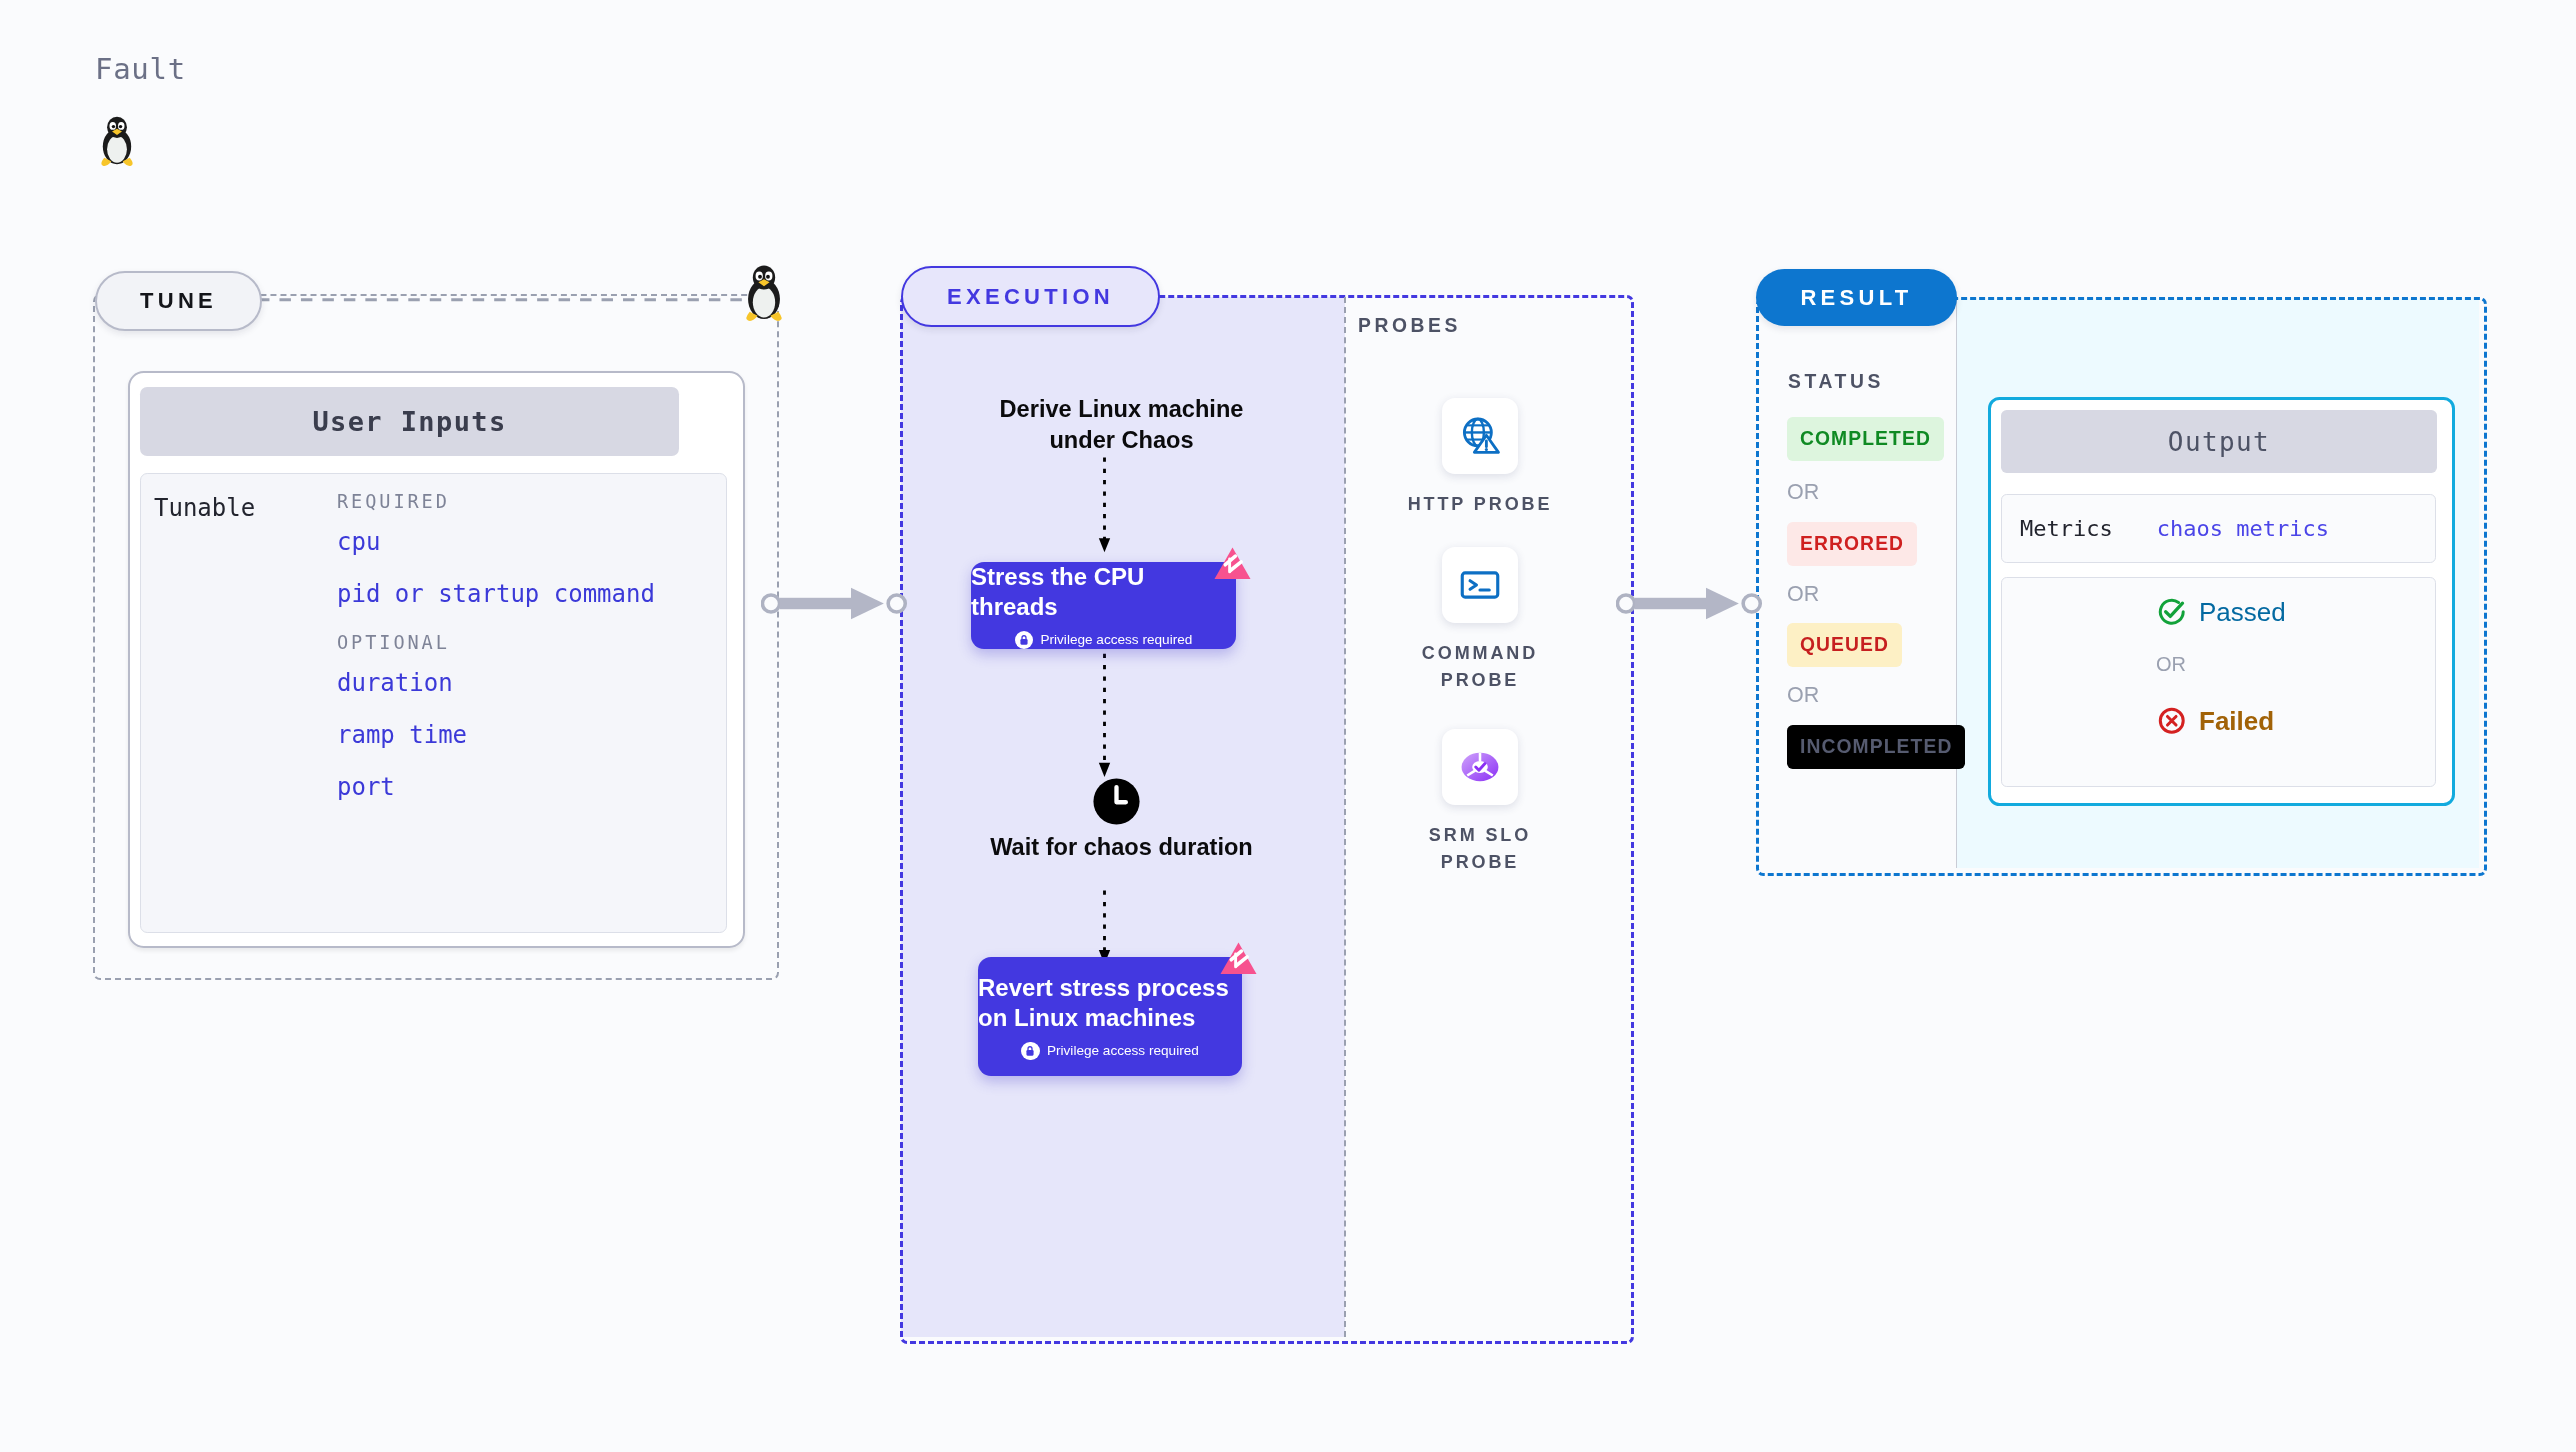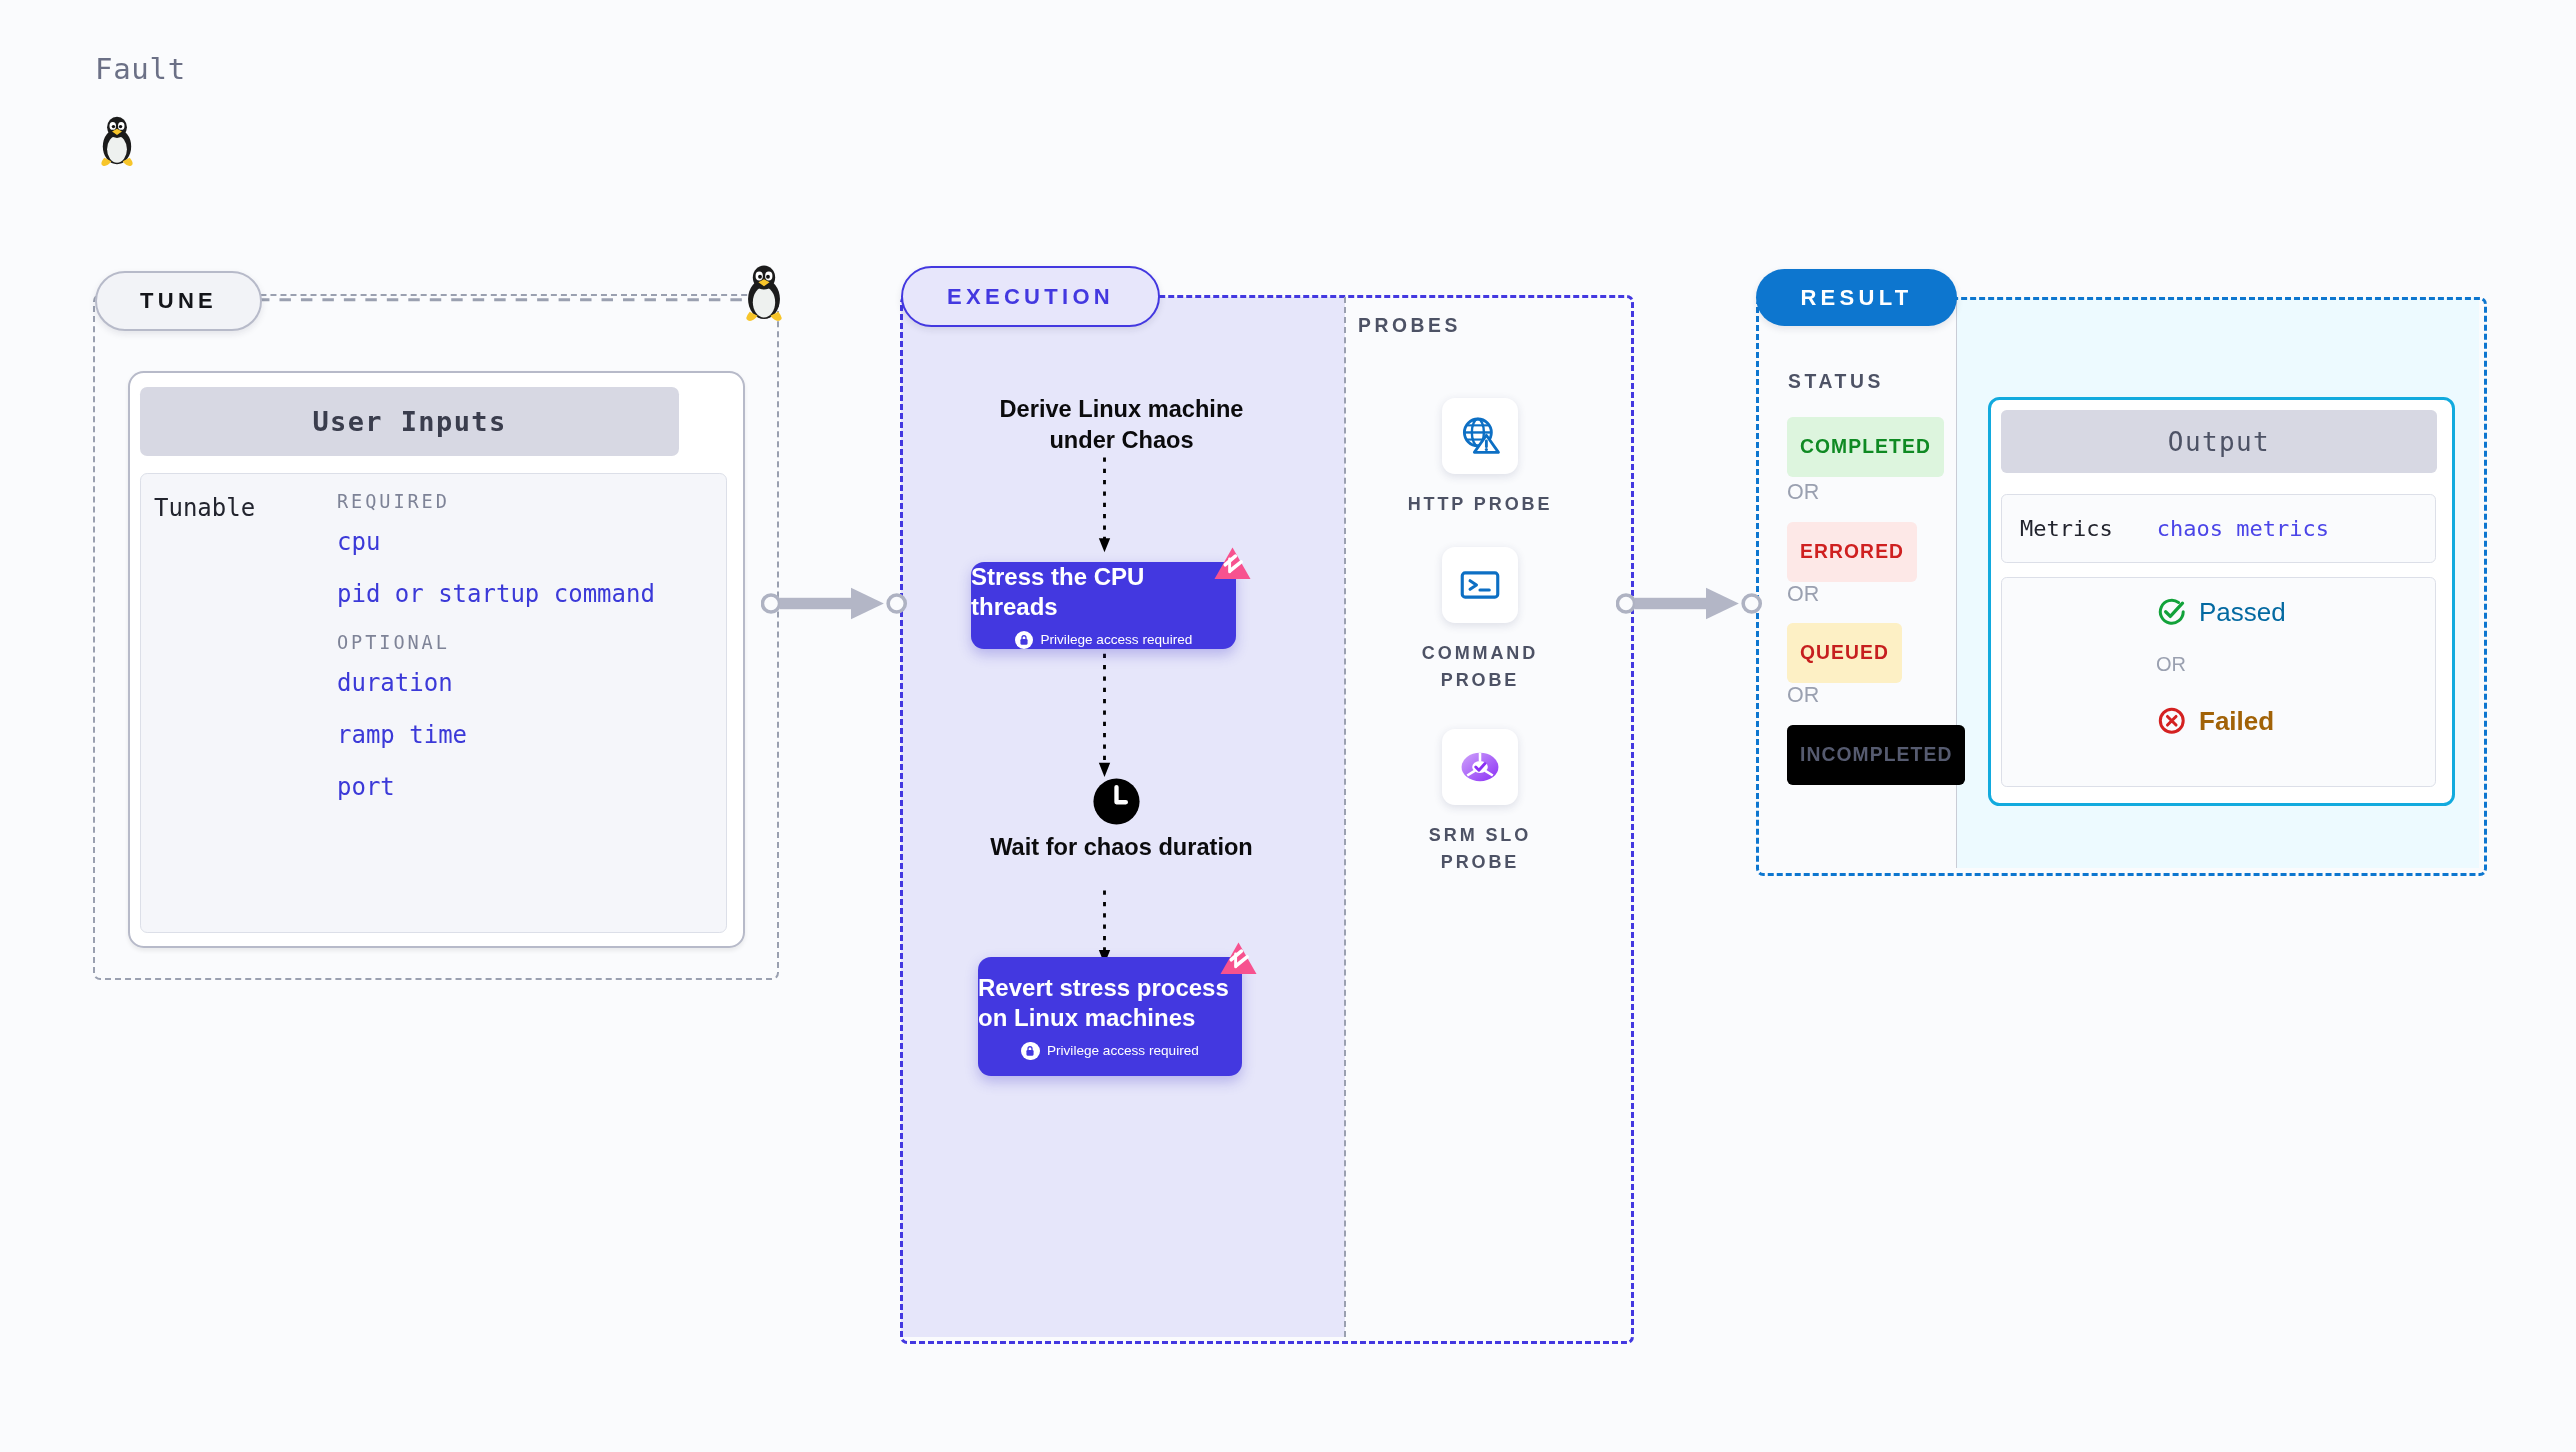--- a/index.html
+++ b/index.html
@@ -166,21 +166,21 @@
     position:absolute;left:1956px;top:298px;width:0;height:570px;
     border-left:1.4px solid #c9ccd6;z-index:2;
   }
   #status-label{
     position:absolute;left:1788px;top:371px;font-size:19.3px;font-weight:bold;
     color:#4d5265;letter-spacing:3.6px;z-index:4;
   }
   .status-badge{
     position:absolute;display:flex;align-items:center;justify-content:center;
     height:28px;border-radius:5.7px;font-size:19.3px;font-weight:bold;
-    letter-spacing:1.1px;z-index:4;padding:16px 13px;
+    letter-spacing:1.1px;z-index:4;padding:8px 13px;
   }
   .or-text{
     position:absolute;font-size:21.5px;color:#9aa0b0;z-index:4;
   }
   #badge-completed{left:1787px;top:417px;background:#ddf5de;color:#0f8a23;}
   #or-1{left:1787px;top:480px;}
   #badge-errored{left:1787px;top:522px;background:#fde8e7;color:#cf2020;}
   #or-2{left:1787px;top:582px;}
   #badge-queued{left:1787px;top:623px;background:#fdf0c5;color:#c61f1f;}
   #or-3{left:1787px;top:683px;}

